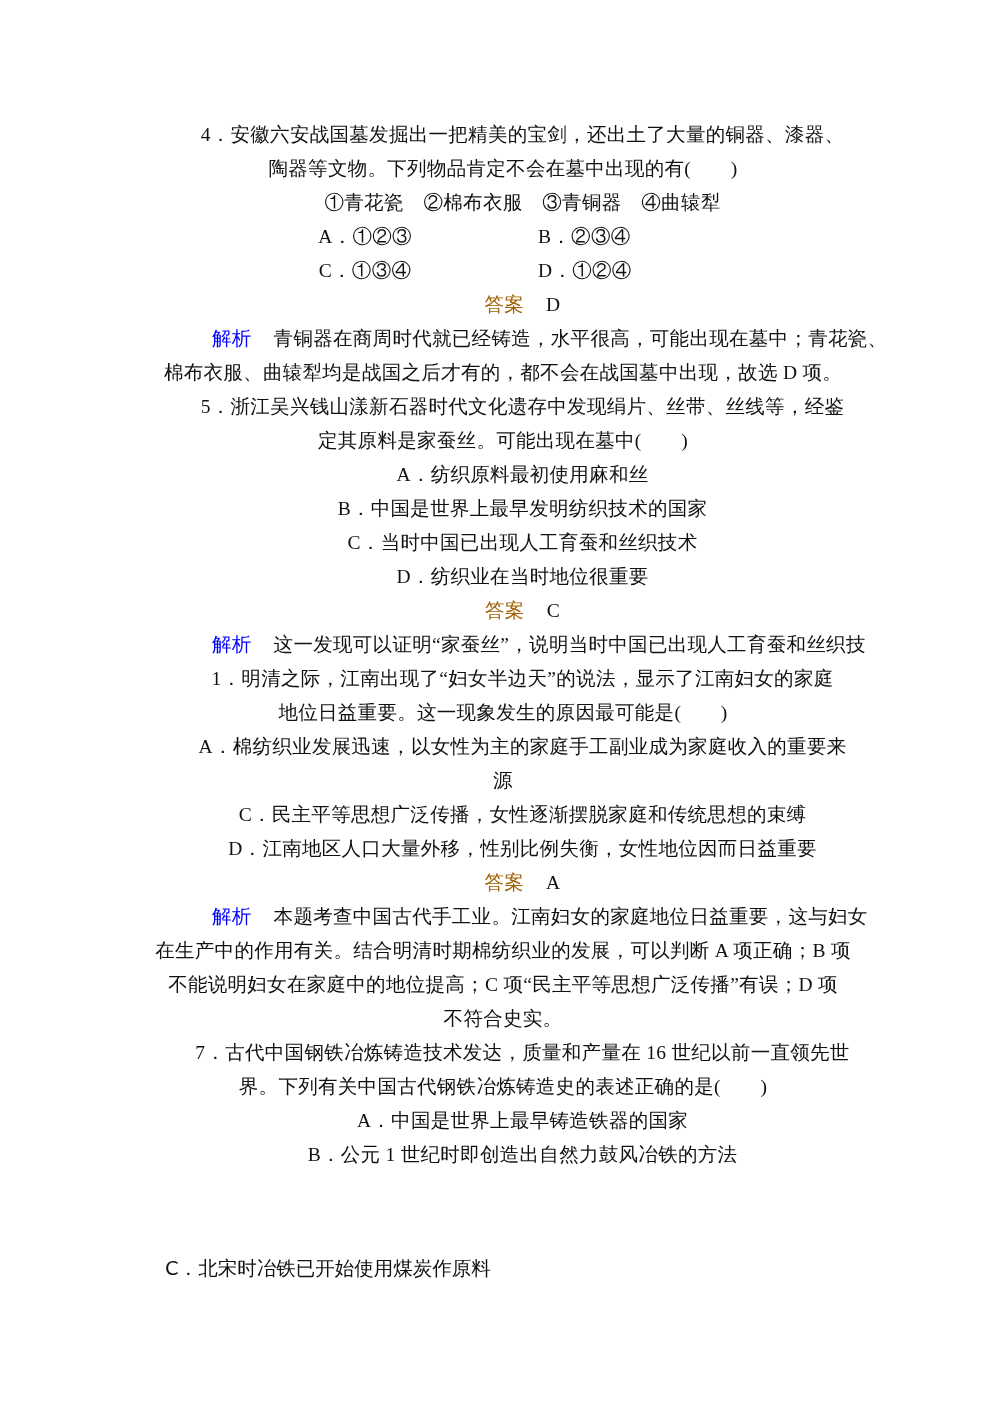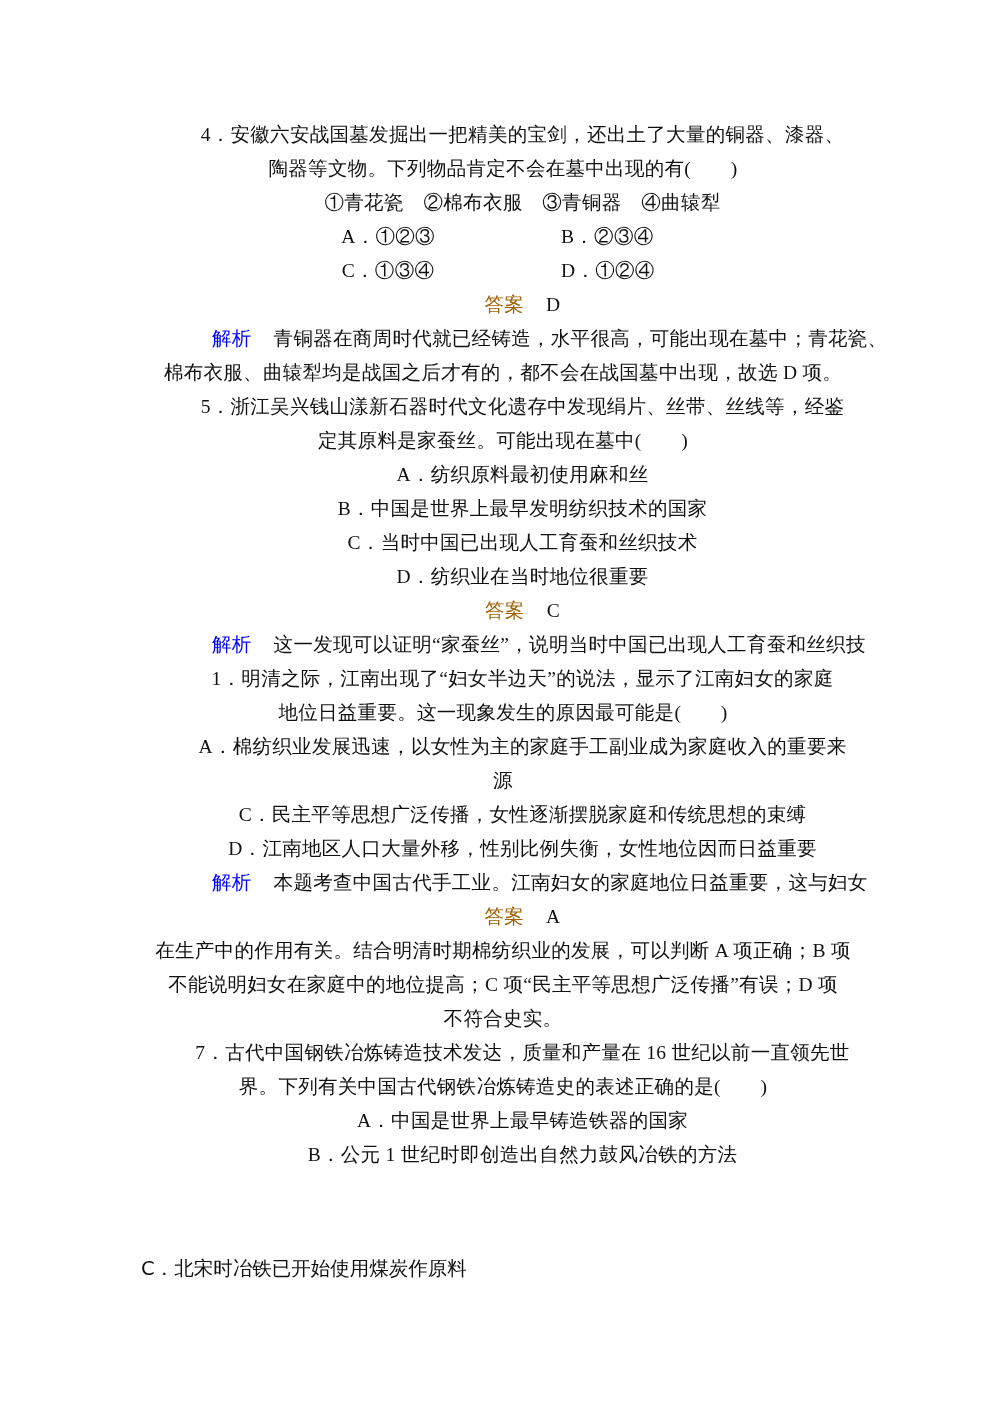--- a/index.html
+++ b/index.html
@@ -3,25 +3,25 @@
 <meta charset="utf-8">
 <style>
   html, body { margin: 0; padding: 0; background: #ffffff; }
   body { width: 1000px; height: 1414px; position: relative; overflow: hidden;
          font-family: "Liberation Serif", "DejaVu Serif", serif; color: #111; }
   .page { position: absolute; left: 153px; top: 118px; width: 700px; text-align: center; }
   .line { font-size: 19.5px; line-height: 34px; height: 34px; white-space: nowrap; letter-spacing: 0.3px; }
   .indent { padding-left: 39px; }
   .opts2 { display: flex; padding-left: 39px; }
   .opts2 > span { display: inline-block; }
-  .opts2 > span:first-child { width: 346px; margin-left: 23px; }
+  .opts2 > span:first-child { width: 346px; }
   .ans-label { color: #a16207; }
   .exp-label { color: #0000ff; margin-left: 20px; }
   .gap { display: inline-block; width: 22px; }
-  .last { position: absolute; left: 141px; top: 1252px; font-family: "DejaVu Sans", sans-serif;
+  .last { position: absolute; left: 165px; top: 1252px; font-family: "DejaVu Sans", sans-serif;
           font-size: 19.5px; line-height: 34px; }
 </style>
 </head>
 <body>
 
 <div class="page">
 
   <div>
     <div class="line indent">4．安徽六安战国墓发掘出一把精美的宝剑，还出土了大量的铜器、漆器、</div>
     <div class="line">陶器等文物。下列物品肯定不会在墓中出现的有(　　)</div>
@@ -59,24 +59,24 @@
   </div>
 
   <div>
     <div class="line indent">1．明清之际，江南出现了“妇女半边天”的说法，显示了江南妇女的家庭</div>
     <div class="line">地位日益重要。这一现象发生的原因最可能是(　　)</div>
     <div class="line indent"><span>A．</span><span>棉纺织业发展迅速，以女性为主的家庭手工副业成为家庭收入的重要来</span></div>
     <div class="line">源</div>
     <div class="line indent"><span>C．</span><span>民主平等思想广泛传播，女性逐渐摆脱家庭和传统思想的束缚</span></div>
     <div class="line indent"><span>D．</span><span>江南地区人口大量外移，性别比例失衡，女性地位因而日益重要</span></div>
     <div class="line indent">
-      <span class="exp-label">解析</span><span class="gap"></span><span>本题考查中国古代手工业。江南妇女的家庭地位日益重要，这与妇女</span>
+      <span class="ans-label">答案</span><span class="gap"></span><span>A</span>
     </div>
     <div class="line indent">
-      <span class="ans-label">答案</span><span class="gap"></span><span>A</span>
+      <span class="exp-label">解析</span><span class="gap"></span><span>本题考查中国古代手工业。江南妇女的家庭地位日益重要，这与妇女</span>
     </div>
     <div class="line">在生产中的作用有关。结合明清时期棉纺织业的发展，可以判断 A 项正确；B 项</div>
     <div class="line">不能说明妇女在家庭中的地位提高；C 项“民主平等思想广泛传播”有误；D 项</div>
     <div class="line">不符合史实。</div>
   </div>
 
   <div>
     <div class="line indent">7．古代中国钢铁冶炼铸造技术发达，质量和产量在 16 世纪以前一直领先世</div>
     <div class="line">界。下列有关中国古代钢铁冶炼铸造史的表述正确的是(　　)</div>
     <div class="line indent"><span>A．</span><span>中国是世界上最早铸造铁器的国家</span></div>

